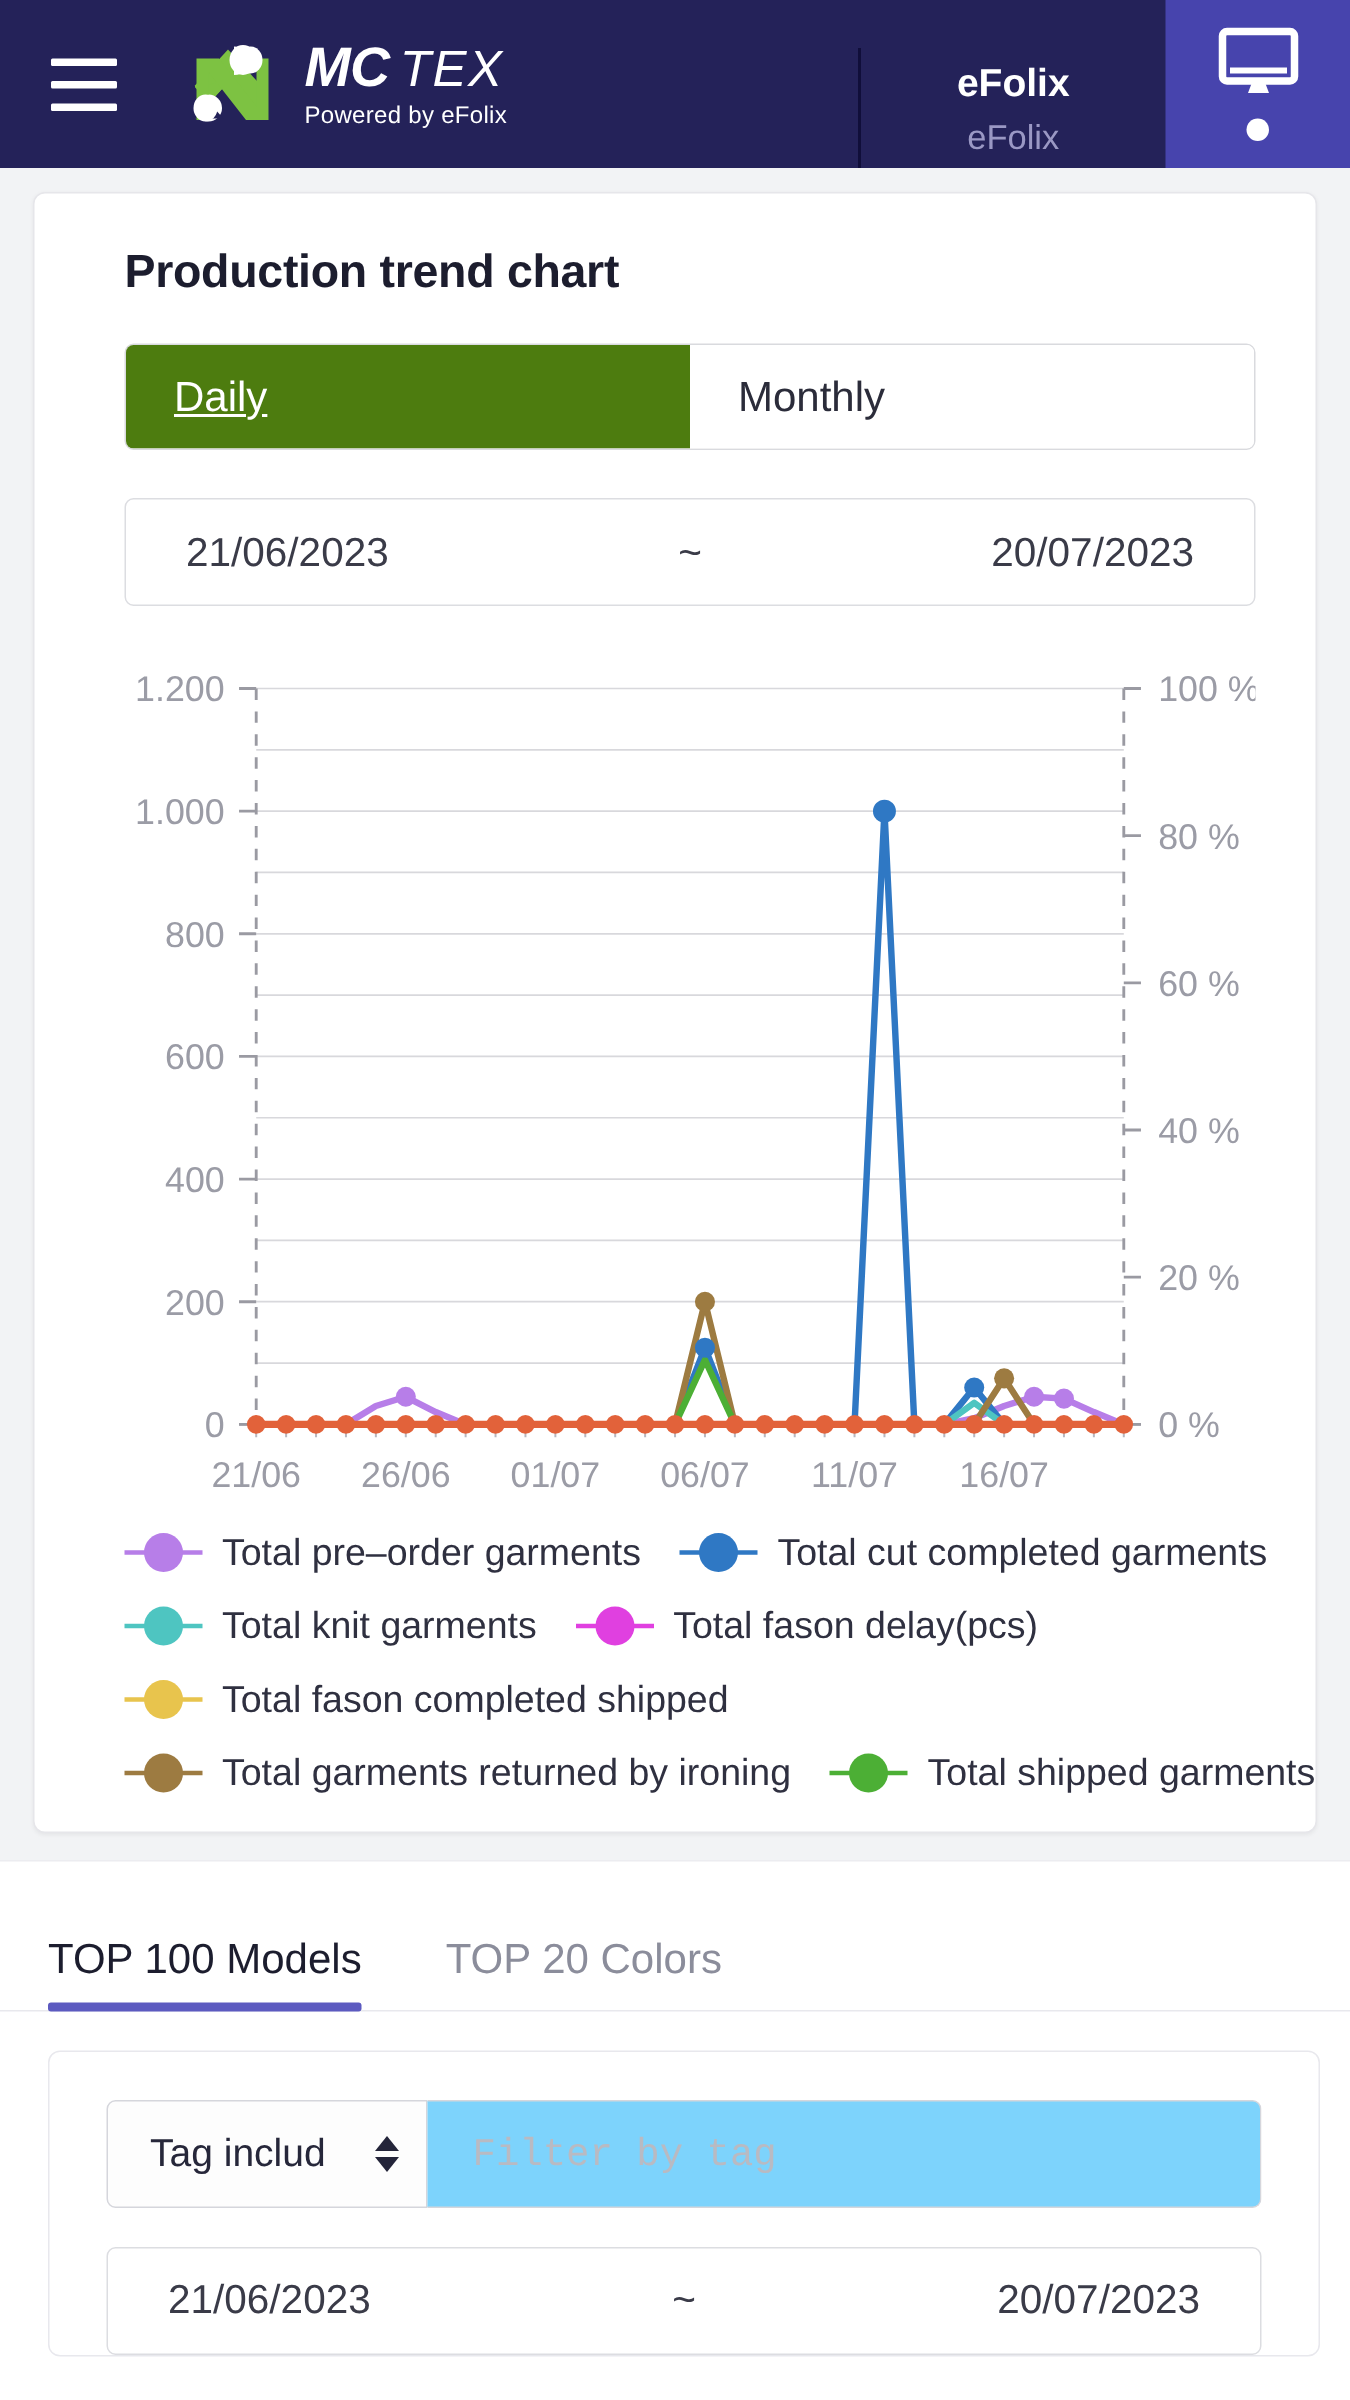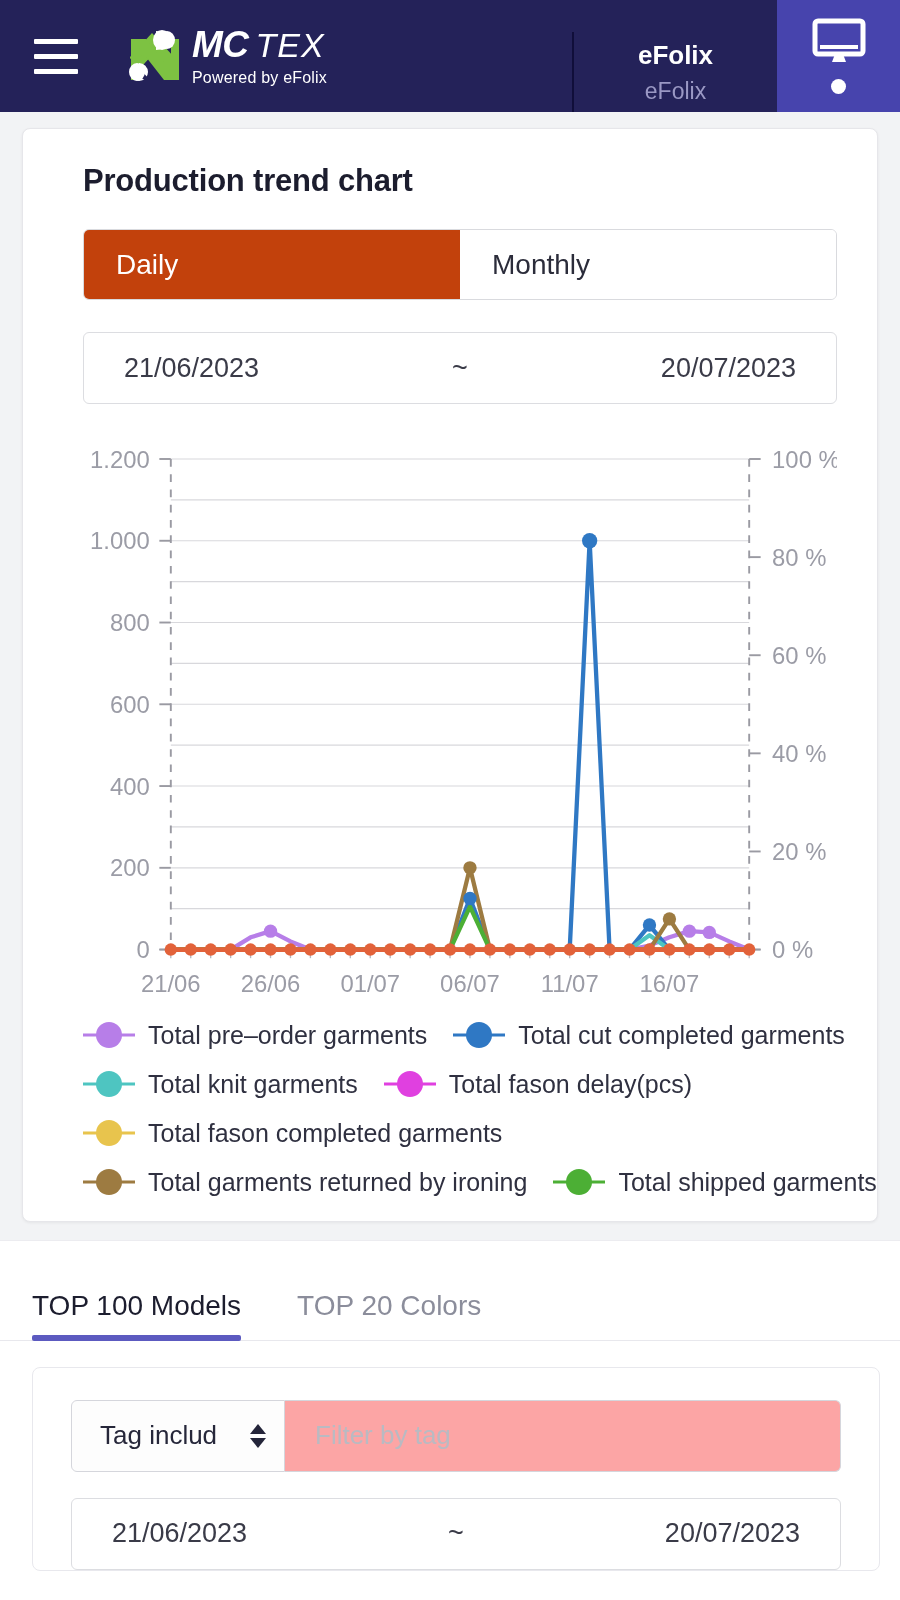--- a/index.html
+++ b/index.html
@@ -27,20 +27,21 @@
   }
   .hamburger span {
     display: block; width: 44px; height: 5px;
     background: #ffffff; border-radius: 1px;
   }
   .brand {
     flex: 1;
     display: flex; align-items: center;
     padding-left: 10px;
     cursor: pointer;
+    gap: 11px;
   }
   .brand-mark { width: 64px; height: 58px; margin-right: 6px; }
   .brand-text { display: flex; flex-direction: column; justify-content: center; }
   .brand-title { display: flex; align-items: baseline; gap: 7px; line-height: 1; }
   .brand-mc {
     color: #ffffff; font-size: 37px; font-weight: bold;
     font-style: italic; letter-spacing: -0.5px;
   }
   .brand-tex {
     color: #ffffff; font-size: 34px; font-weight: 300;
@@ -95,21 +96,21 @@
     overflow: hidden; height: 71px;
     margin-bottom: 32px;
   }
   .seg {
     flex: 1;
     display: flex; align-items: center;
     padding-left: 32px;
     font-size: 28px; color: #2b2c3a; background: #ffffff;
     cursor: pointer;
   }
-  .seg.active { background: #c2410c; color: #ffffff; }
+  .seg.active { background: #4d7c0f; color: #ffffff; text-decoration: underline; }
 
   
   .daterange {
     display: flex; align-items: center;
     height: 72px;
     border: 1px solid #dcdde1; border-radius: 6px;
     background: #fff; padding: 0 40px;
     cursor: pointer;
   }
   .daterange .dr-from { flex: 1; text-align: left;  font-size: 27px; color: #3a3b48; }
@@ -201,22 +202,22 @@
   .spinner-arrows {
     display: flex; flex-direction: column; gap: 4px;
     margin-left: 10px;
   }
   .tag-input {
     flex: 1;
     border: 1px solid #d5d6dc; border-left: none;
     border-radius: 0 6px 6px 0;
     padding: 0 30px;
     font-size: 26px; color: #26273a;
-    outline: none; background: #fca5a5;
-    font-family: Liberation Sans, sans-serif;
+    outline: none; background: #7dd3fc;
+    font-family: Liberation Mono, monospace;
   }
   .tag-input::placeholder { color: #b9bac2; }
   .daterange2 {
     display: flex; align-items: center;
     height: 72px;
     border: 1px solid #dcdde1; border-radius: 6px;
     background: #fff; padding: 0 40px;
     cursor: pointer;
   }
   .daterange2 .dr-from { flex: 1; text-align: left;  font-size: 27px; color: #3a3b48; }
@@ -438,21 +439,21 @@
             <span class="legend-label">Total knit garments</span>
           </div>
           <div class="legend-item">
             <span class="legend-swatch" style="color: rgb(224, 64, 224);"></span>
             <span class="legend-label">Total fason delay(pcs)</span>
           </div>
         </div>
         <div style="display: flex; width: 100%; align-items: center;">
           <div class="legend-item">
             <span class="legend-swatch" style="color: rgb(232, 196, 77);"></span>
-            <span class="legend-label">Total fason completed garments</span>
+            <span class="legend-label">Total fason completed shipped</span>
           </div>
         </div>
         <div style="display: flex; width: 100%; align-items: center;">
           <div class="legend-item">
             <span class="legend-swatch" style="color: rgb(157, 123, 65);"></span>
             <span class="legend-label">Total garments returned by ironing</span>
           </div>
           <div class="legend-item">
             <span class="legend-swatch" style="color: rgb(76, 175, 53);"></span>
             <span class="legend-label">Total shipped garments</span>

